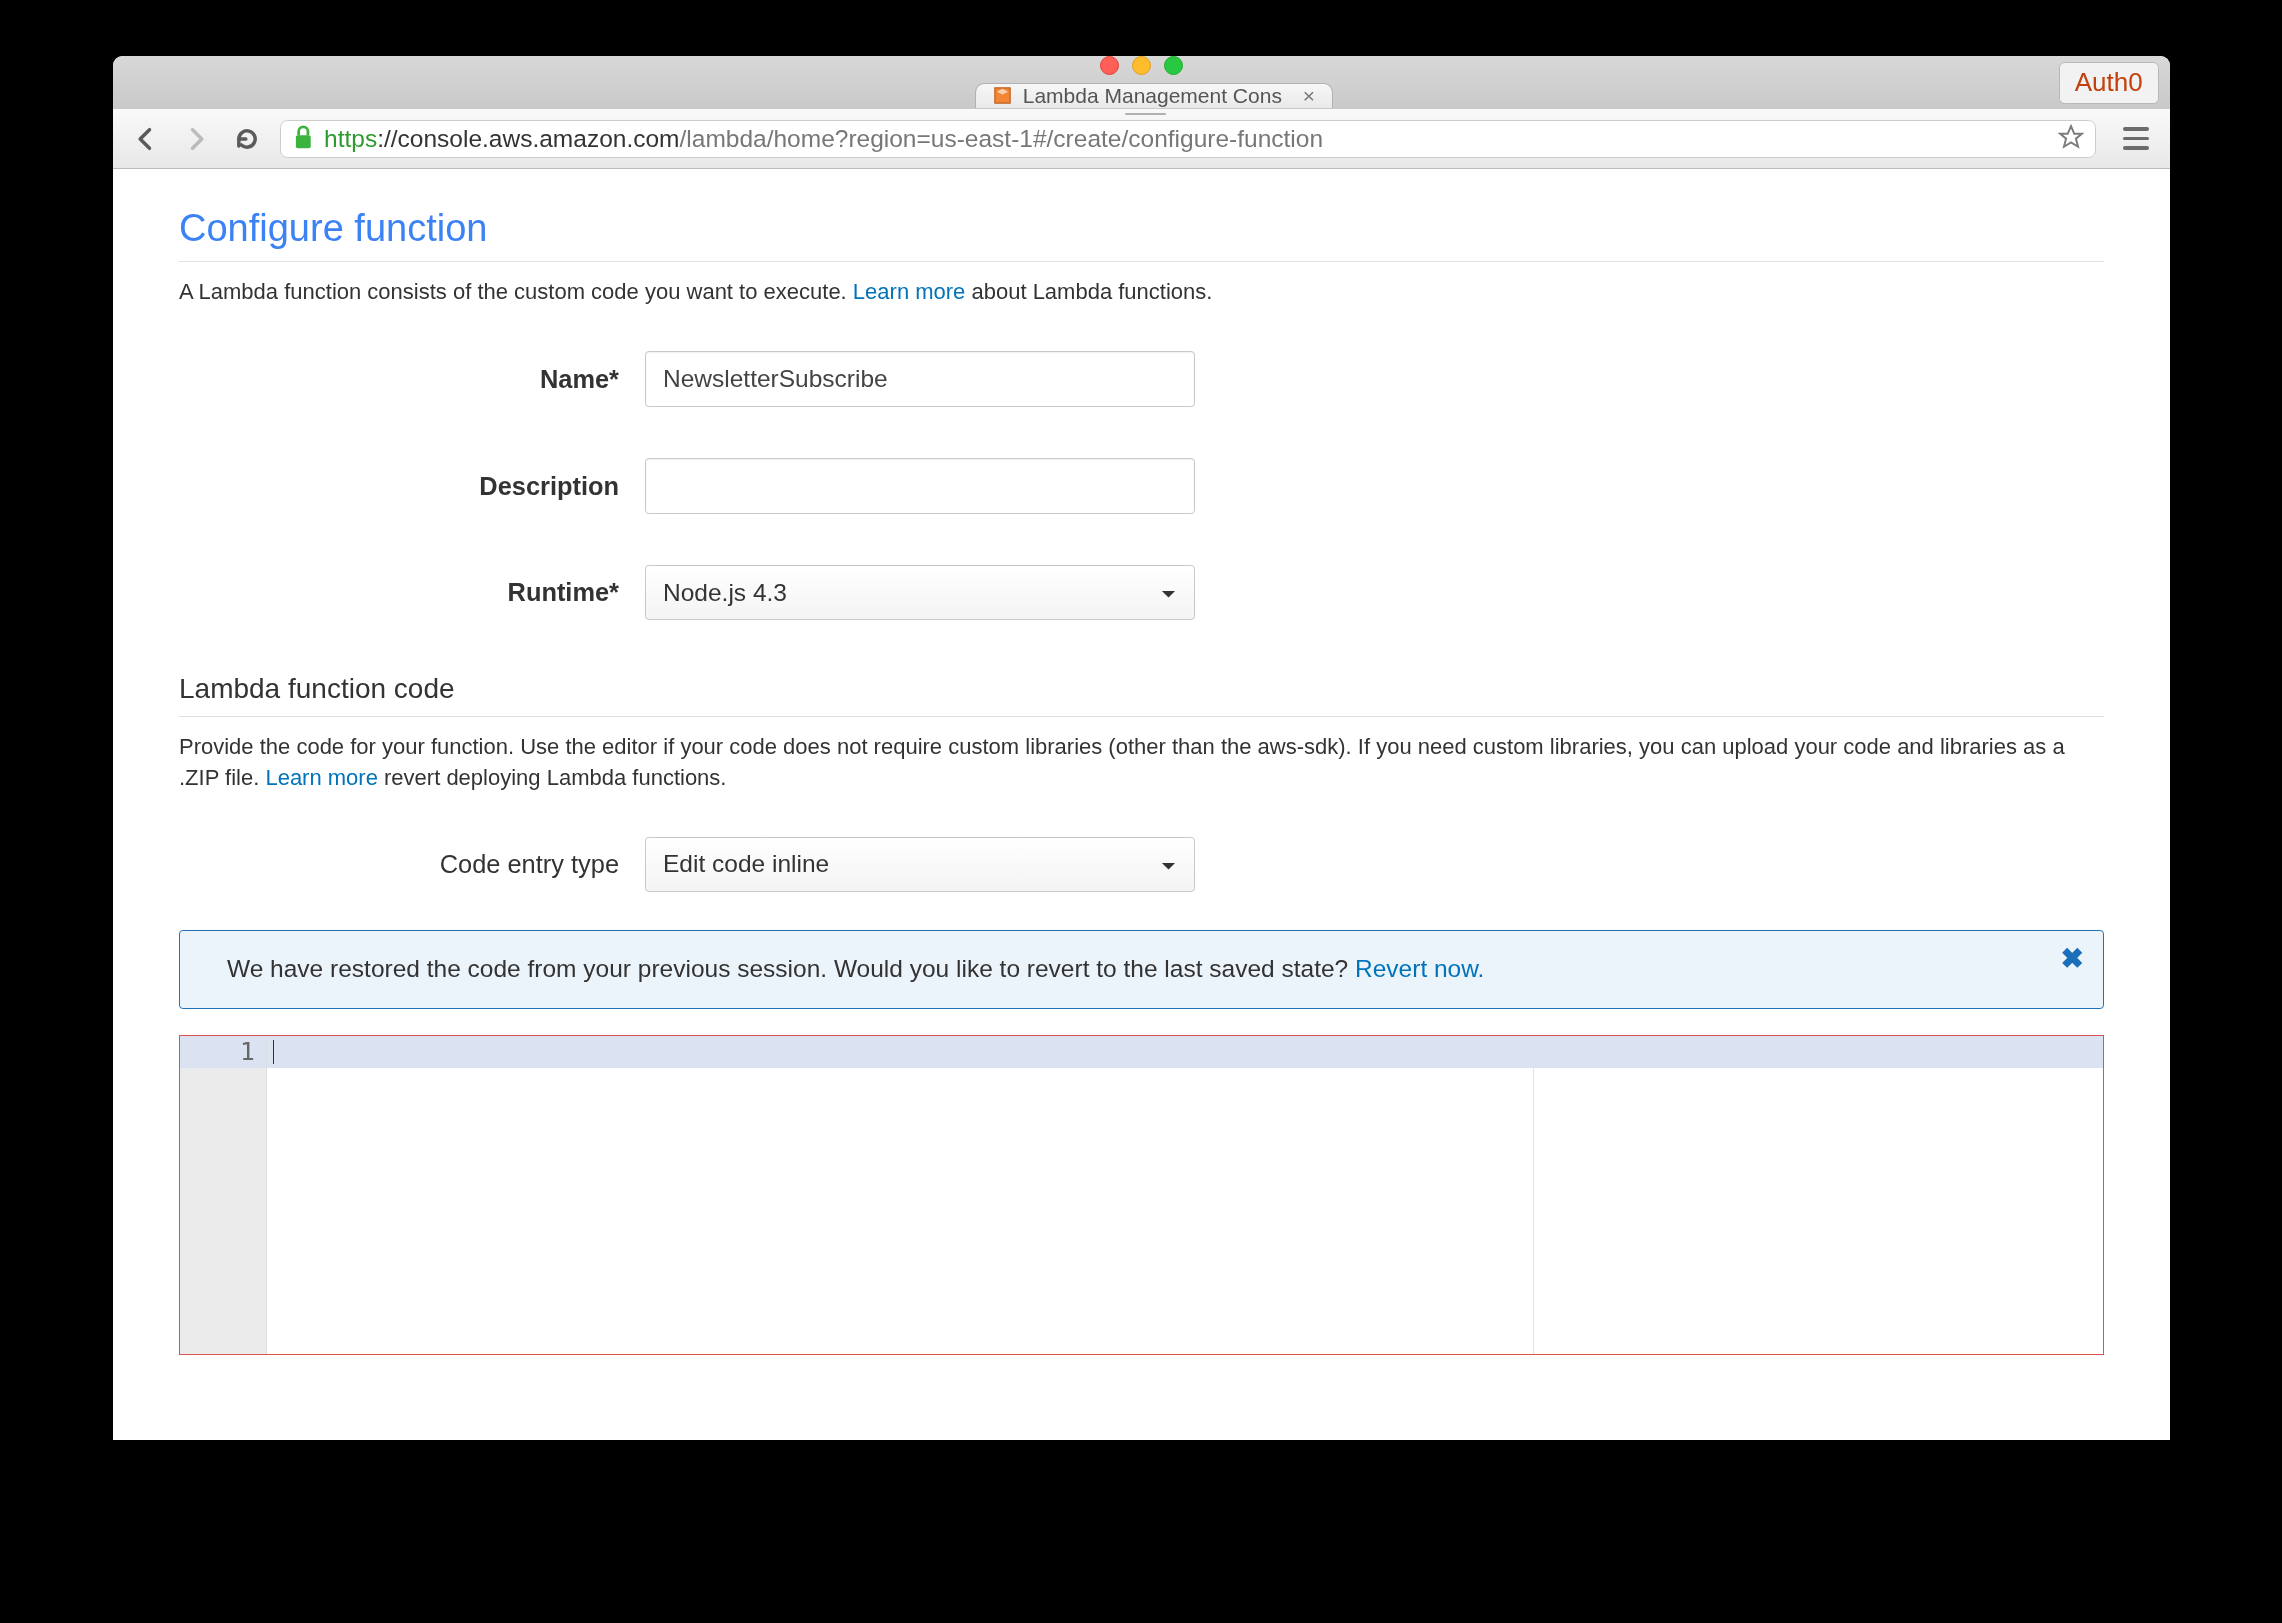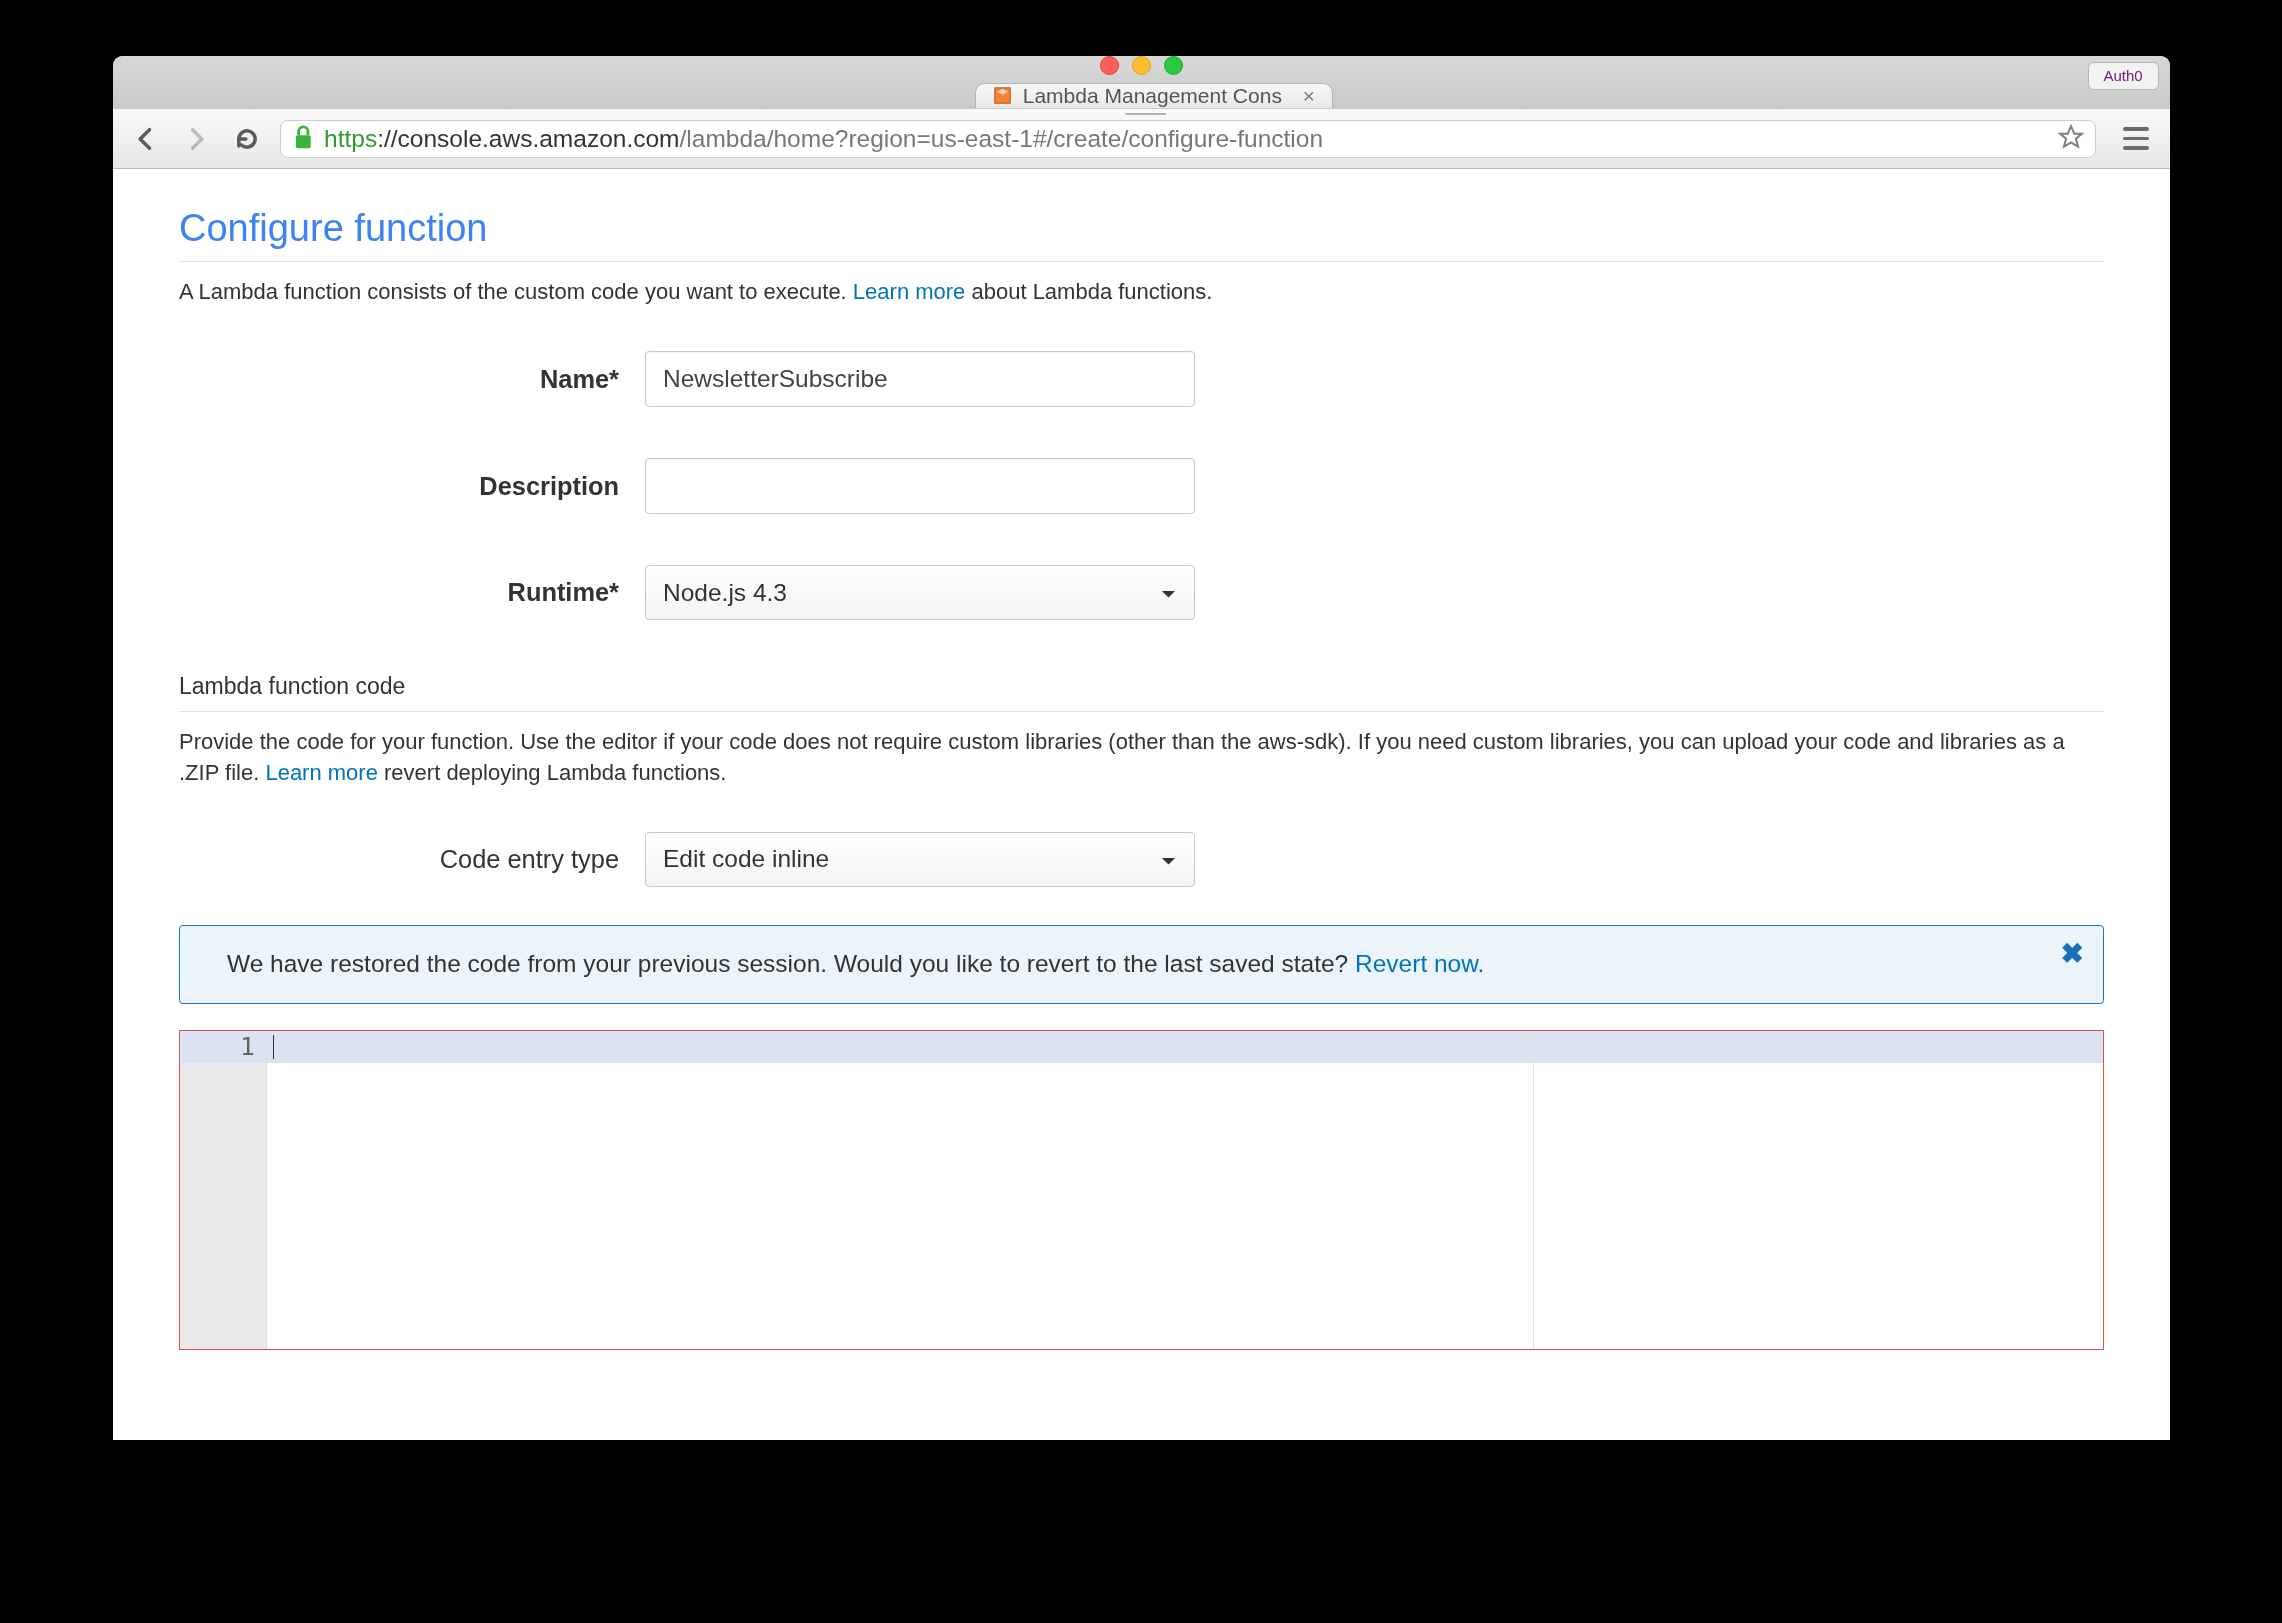--- a/index.html
+++ b/index.html
@@ -14,21 +14,21 @@
     .traffic-lights { display: flex; gap: 13px; padding: 0 17px; }
     .traffic-light { width: 19px; height: 19px; border-radius: 50%; }
     .tl-red { background: #ff5f57; border: 0.9px solid #e33e32; }
     .tl-yellow { background: #ffbd2e; border: 0.9px solid #e09e1b; }
     .tl-green { background: #28c940; border: 0.9px solid #1aab2a; }
     .tab { background: linear-gradient(#f7f7f7,#e9e9e9); height: 45px; border-radius: 9.4px 9.4px 0 0; display: flex; align-items: center; padding: 0 13px 0 15px; margin-left: 24.5px; width: 358px; gap: 9.4px; border: 0.9px solid #b2b2b2; border-bottom: none; position: relative; top: 7.5px; }
     .tab-favicon { width: 22.6px; height: 22.6px; display: inline-flex; align-items: center; justify-content: center; }
     .tab-title { font-size: 21px; color: #555; white-space: nowrap; overflow: hidden; text-overflow: clip; flex: 1; }
     .tab-close { color: #777; font-size: 21px; padding: 0 3.8px; }
     .new-tab { width: 41px; height: 28px; background: #c8c8c8; margin-left: 7.5px; border-radius: 3.8px; transform: skewX(20deg); border: 0.9px solid #b0b0b0; margin-top: 13px; }
-    .auth0-pill { position: absolute; right: 11.3px; top: 5.6px; background: #f2f2f2; border: 0.9px solid #b8b8b8; border-radius: 5.6px; padding: 4.7px 15px; font-size: 15px; color: #701a75; }
+    .auth0-pill { position: absolute; right: 11.3px; top: 5.6px; background: #f2f2f2; border: 0.9px solid #b8b8b8; border-radius: 5.6px; padding: 4.7px 15px; font-size: 26px; color: #c2410c; }
 
     
     .addr-bar { height: 60px; background: linear-gradient(#f9f9f9,#e8e8e8); display: flex; align-items: center; padding: 0 15px; gap: 15px; border-bottom: 0.9px solid #bcbcbc; }
     .nav-btn { color: #5b5b5b; padding: 0 3.8px; display: inline-flex; }
     .nav-btn.disabled svg { opacity: 0.35; }
     .omnibox { flex: 1; height: 38px; background: #fff; border: 0.9px solid #ccc; border-radius: 7.5px; display: flex; align-items: center; padding: 0 11.3px; gap: 9.4px; }
     .lock-icon { color: #3cb33c; }
     .url-text { font-size: 24.5px; }
     .url-https { color: #2e9b2e; }
     .url-host { color: #333; }
@@ -54,21 +54,21 @@
     .alert-close { position: absolute; right: 19px; top: 11.3px; color: #1a6fb8; font-size: 28px; font-weight: 700; }
 
     .code-editor { border: 1.9px solid #d9534f; height: 320px; display: flex; background: #fff; }
     .gutter { width: 87px; background: #ebebeb; border-right: 0.9px solid #ddd; }
     .gutter-cell { height: 32px; background: #dbe2f1; text-align: right; padding-right: 11.3px; font-size: 24.5px; color: #666; font-family: Menlo, Consolas, monospace; line-height: 32px; }
     .editor-lines { flex: 1; position: relative; }
     .line { height: 32px; background: #dbe2f1; border-right: 0.9px solid #dbe2f1; position: relative; }
     .cursor { position: absolute; left: 5.6px; top: 3.8px; width: 1.9px; height: 24.5px; background: #333; }
     .ruler { position: absolute; left: 1266px; top: 0; bottom: 0; width: 0.9px; background: #e2e2e2; }
 
-    h2.sub-heading { font-size: 23px; font-weight: 400; color: #333; margin-bottom: 11.3px; margin-top: 28px; }
+    h2.sub-heading { font-size: 28px; font-weight: 400; color: #333; margin-bottom: 11.3px; margin-top: 28px; }
 
     .section-block { margin-bottom: 43px; }
   </style>
 </head>
 <body>
 
 <div class="outer-frame">
   <div class="browser-window">
 
     <div class="tab-bar">

